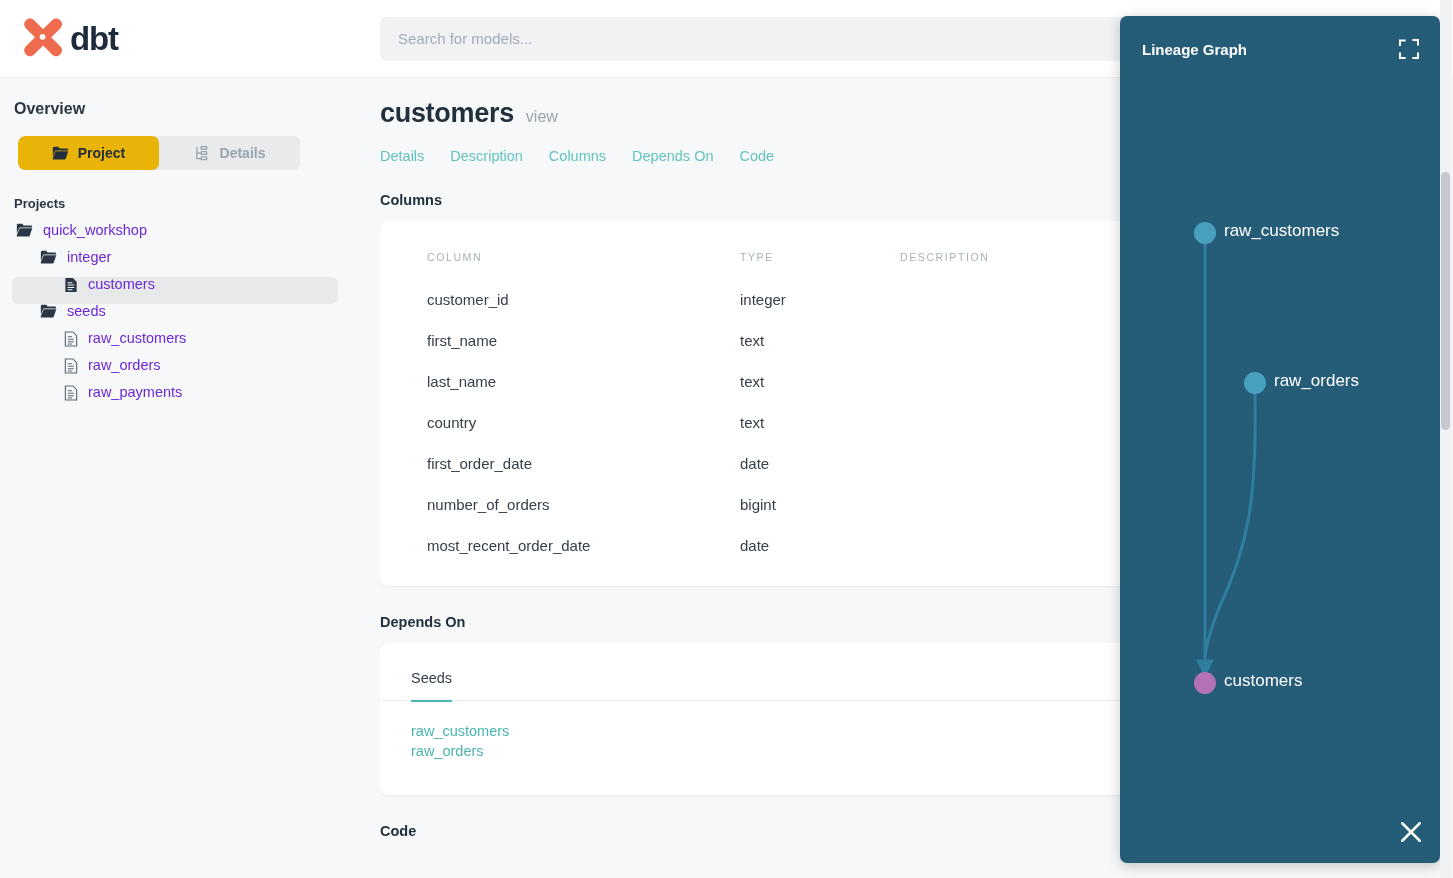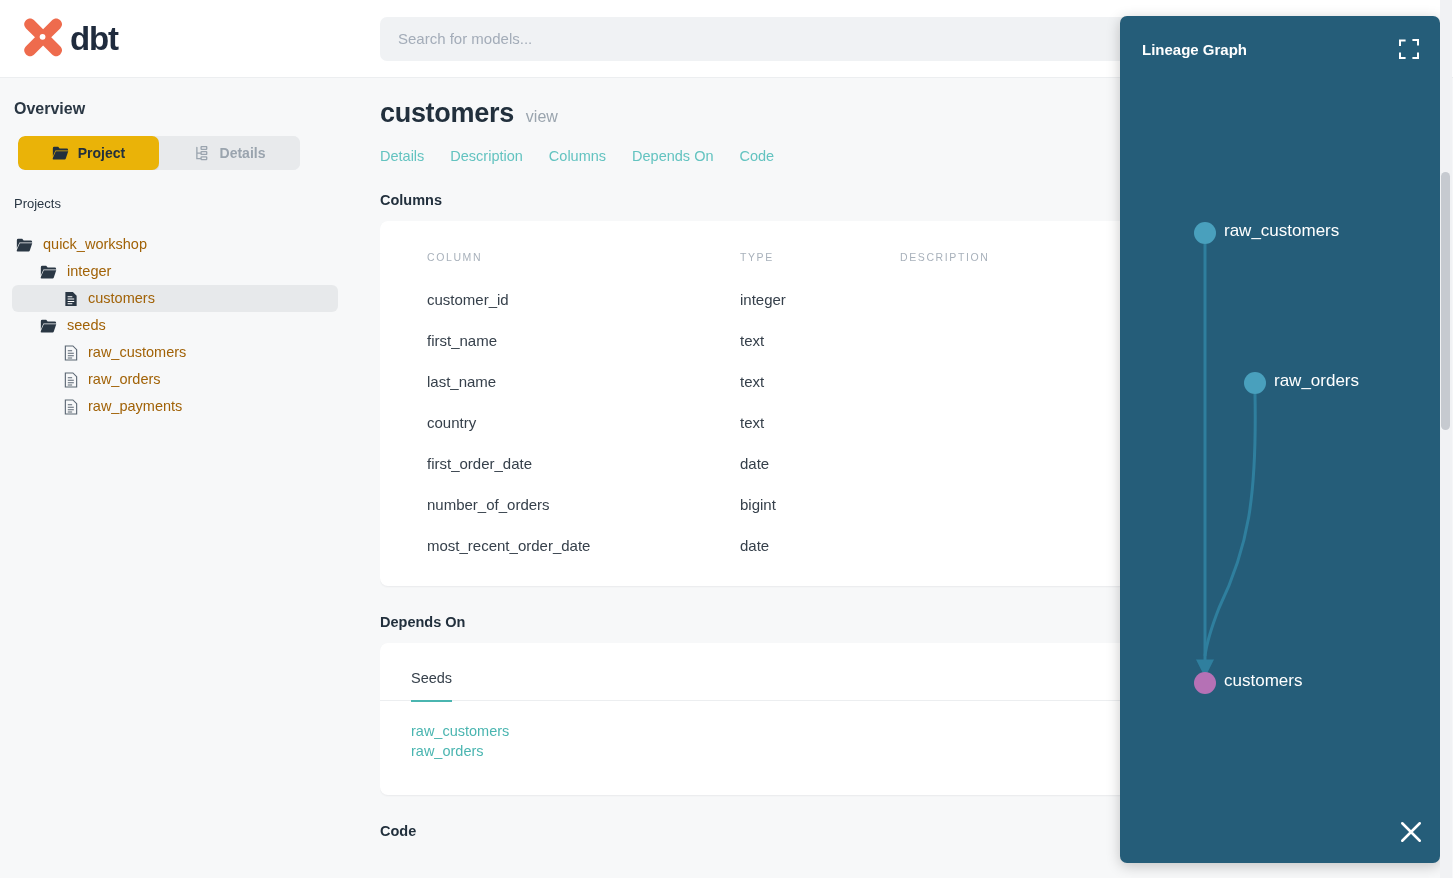--- a/index.html
+++ b/index.html
@@ -103,34 +103,33 @@
   .toggle-btn.active {
     background: #eab308;
     color: #22303d;
     border-radius: 7px;
     box-shadow: 0 1px 2px rgba(0,0,0,.10);
   }
   .toggle-btn.inactive { background: #e8eaec; color: #9aa4ae; }
 
   .tree-head {
     font-size: 13px;
-    font-weight: normal;
+    font-weight: bold;
     color: #2a3744;
     padding-left: 2px;
-    margin-bottom: 20px;
+    margin-bottom: 12px;
   }
 
   .tree-row {
     display: flex;
-    align-items: center;
     gap: 10px;
     height: 27px;
     border-radius: 6px;
     font-size: 14.5px;
-    color: #a16207;
+    color: #6d28d9;
     cursor: pointer;
   }
   .tree-row.selected { background: #e7e9eb; }
   .tree-row .lbl { line-height: 1; }
 
   
   .main {
     position: absolute;
     left: 380px; top: 78px;
     width: 1073px;

